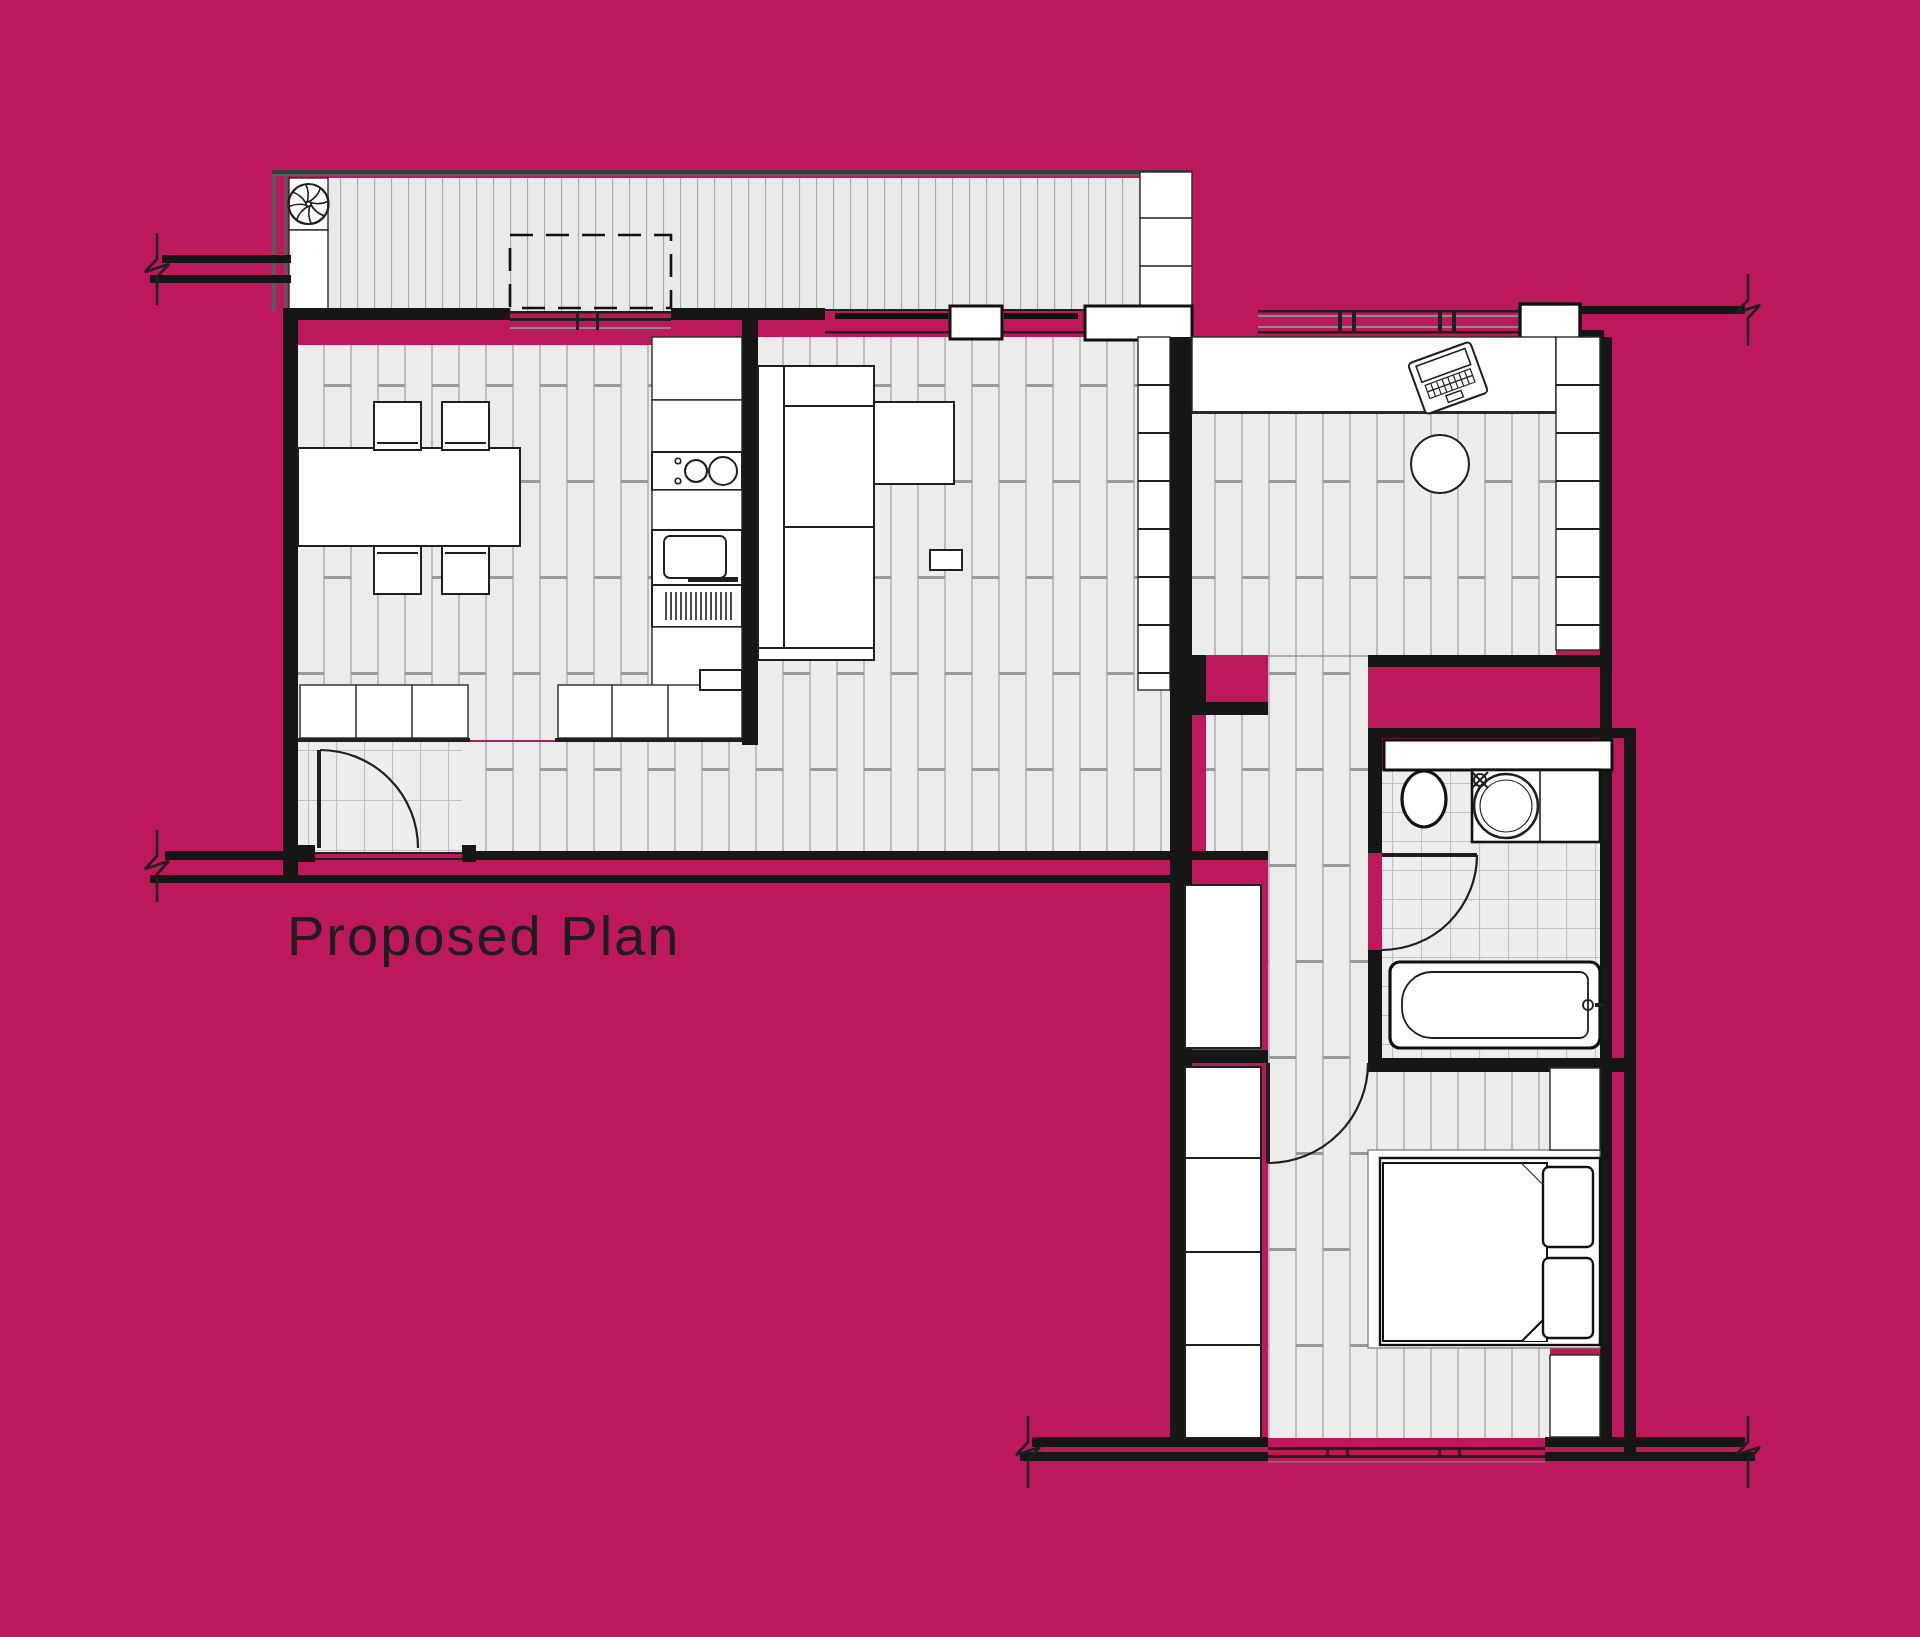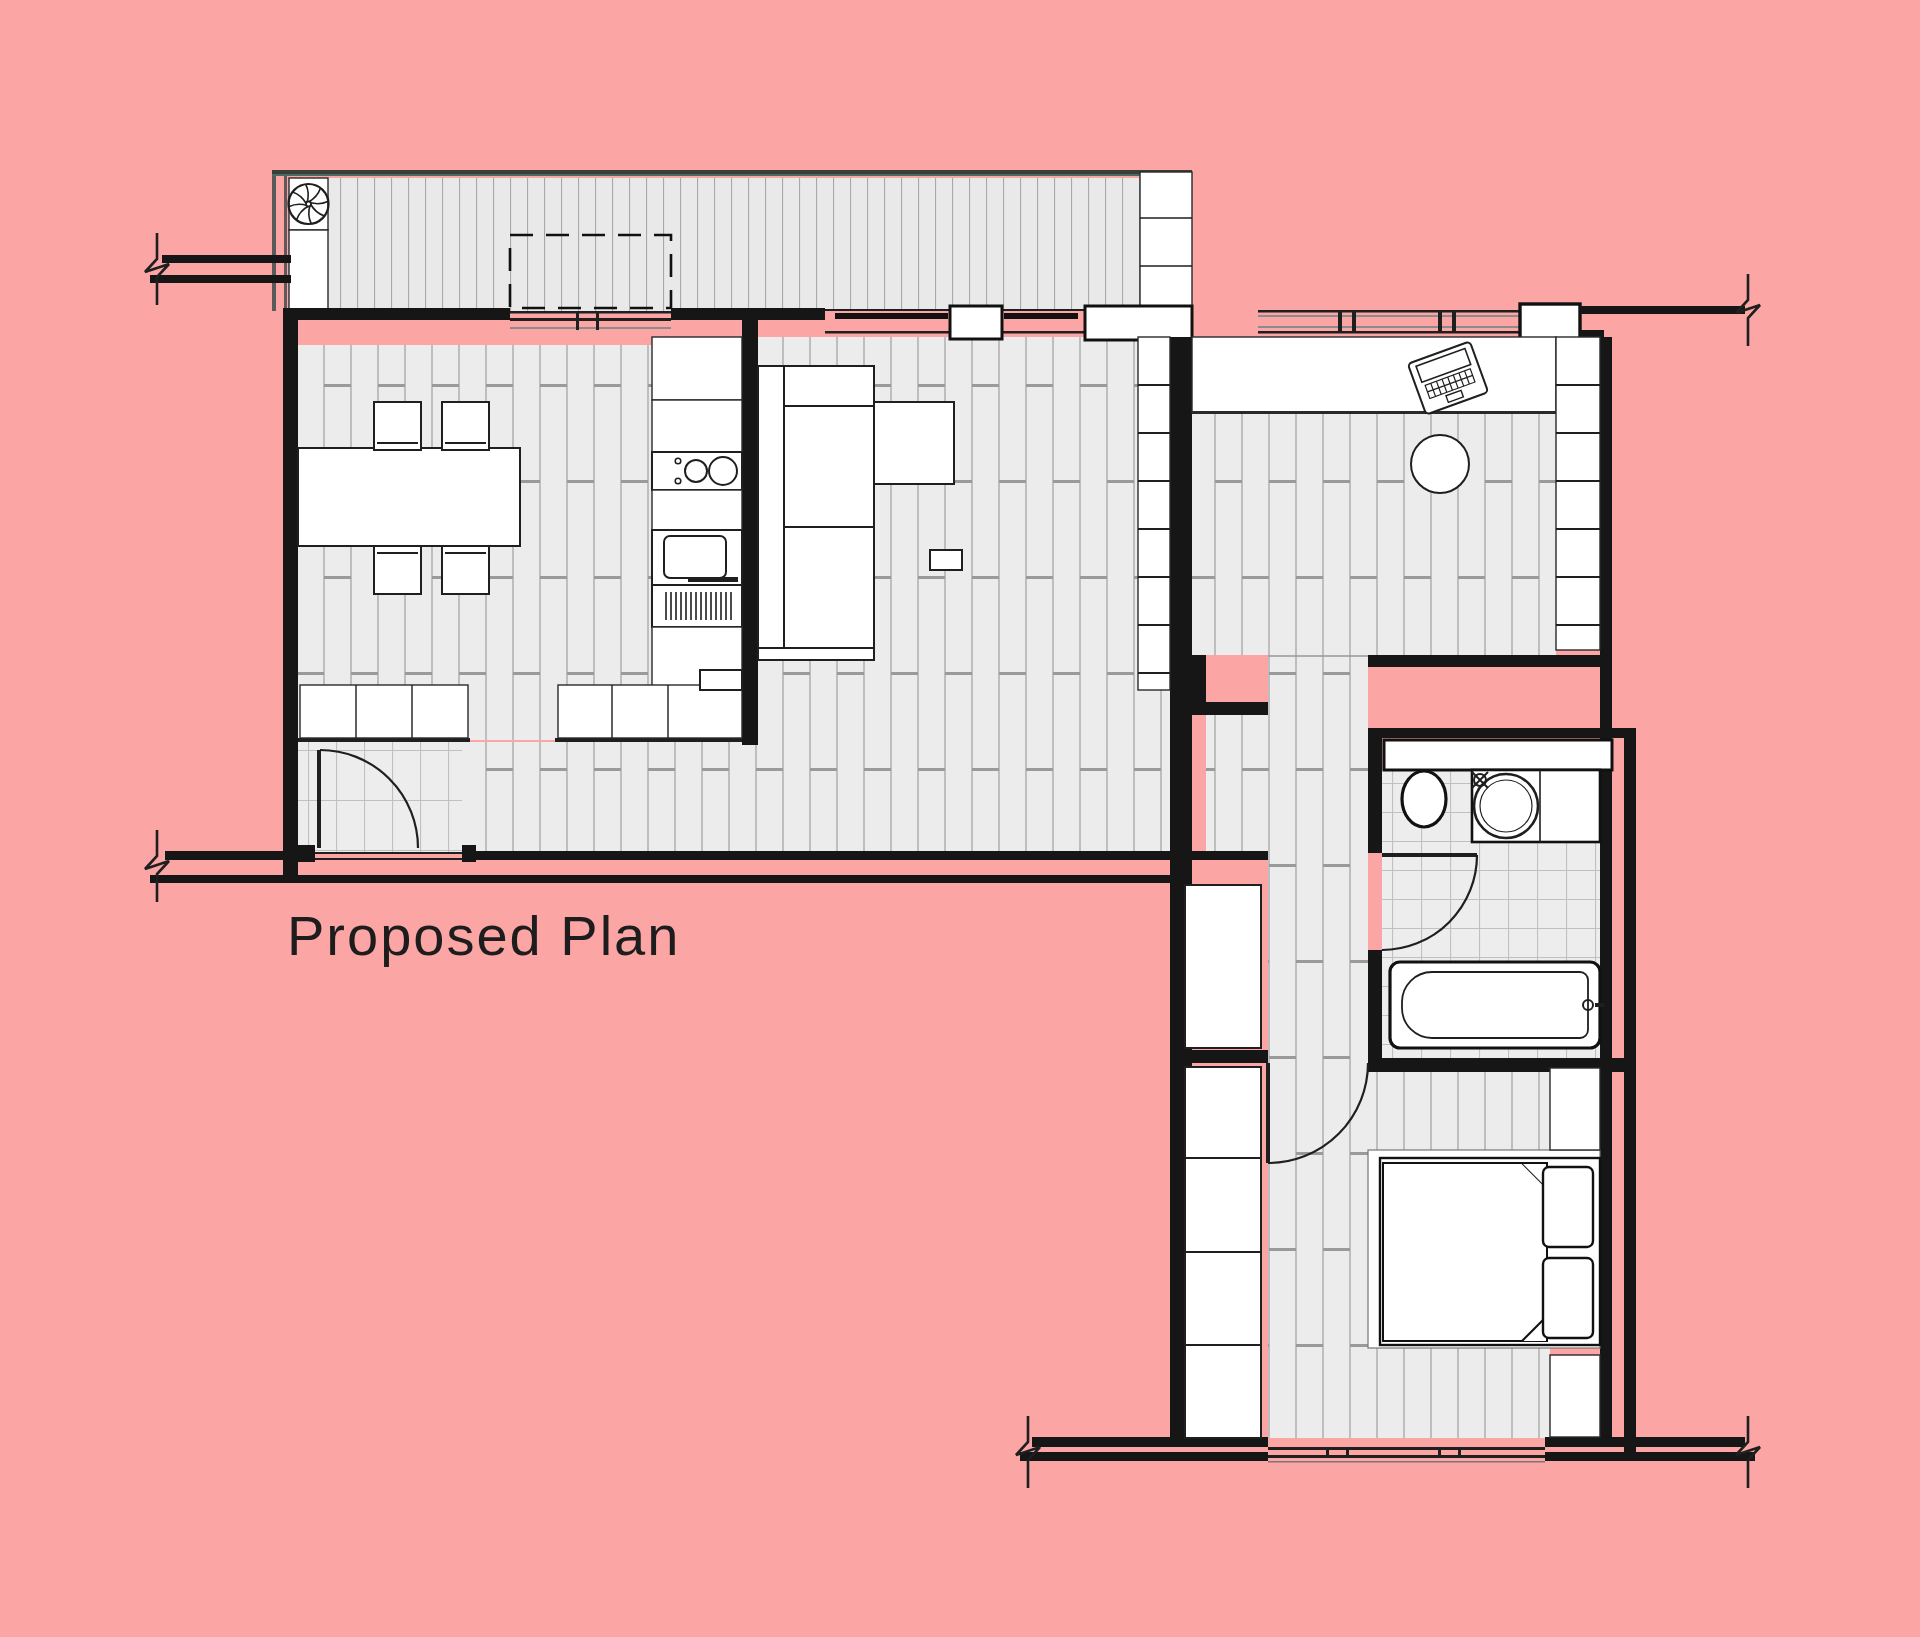--- a/index.html
+++ b/index.html
@@ -1,16 +1,16 @@
 <!DOCTYPE html>
 <html style="--wall: #161616; --line: #222222; --floor: #ececec; --floorJoint: #b3b3b3; --floorJointDark: #9a9a9a; --deck: #e9e9e9; --deckJoint: #a9a9a9; --tile: #ededed; --tileJoint: #c0c0c0; --accent: #4a6b60; --fixture: #ffffff;"><head>
 <meta charset="utf-8">
 <style>
   html,body{margin:0;padding:0;background:#fff;}
-  .stage{width:1920px;height:1637px;position:relative;background:#fca5a5;}
+  .stage{width:1920px;height:1637px;position:relative;background:#be185d;}
   svg{display:block;}
   .title-text{
     font-family:"Liberation Sans", sans-serif;
     font-weight:300;
     font-size:56px;
     letter-spacing:2px;
     fill:#1d1d1d;
   }
   .wall{fill:var(--wall,#161616);}
   .fix{fill:#ffffff;stroke:#1f1f1f;stroke-width:2;}

